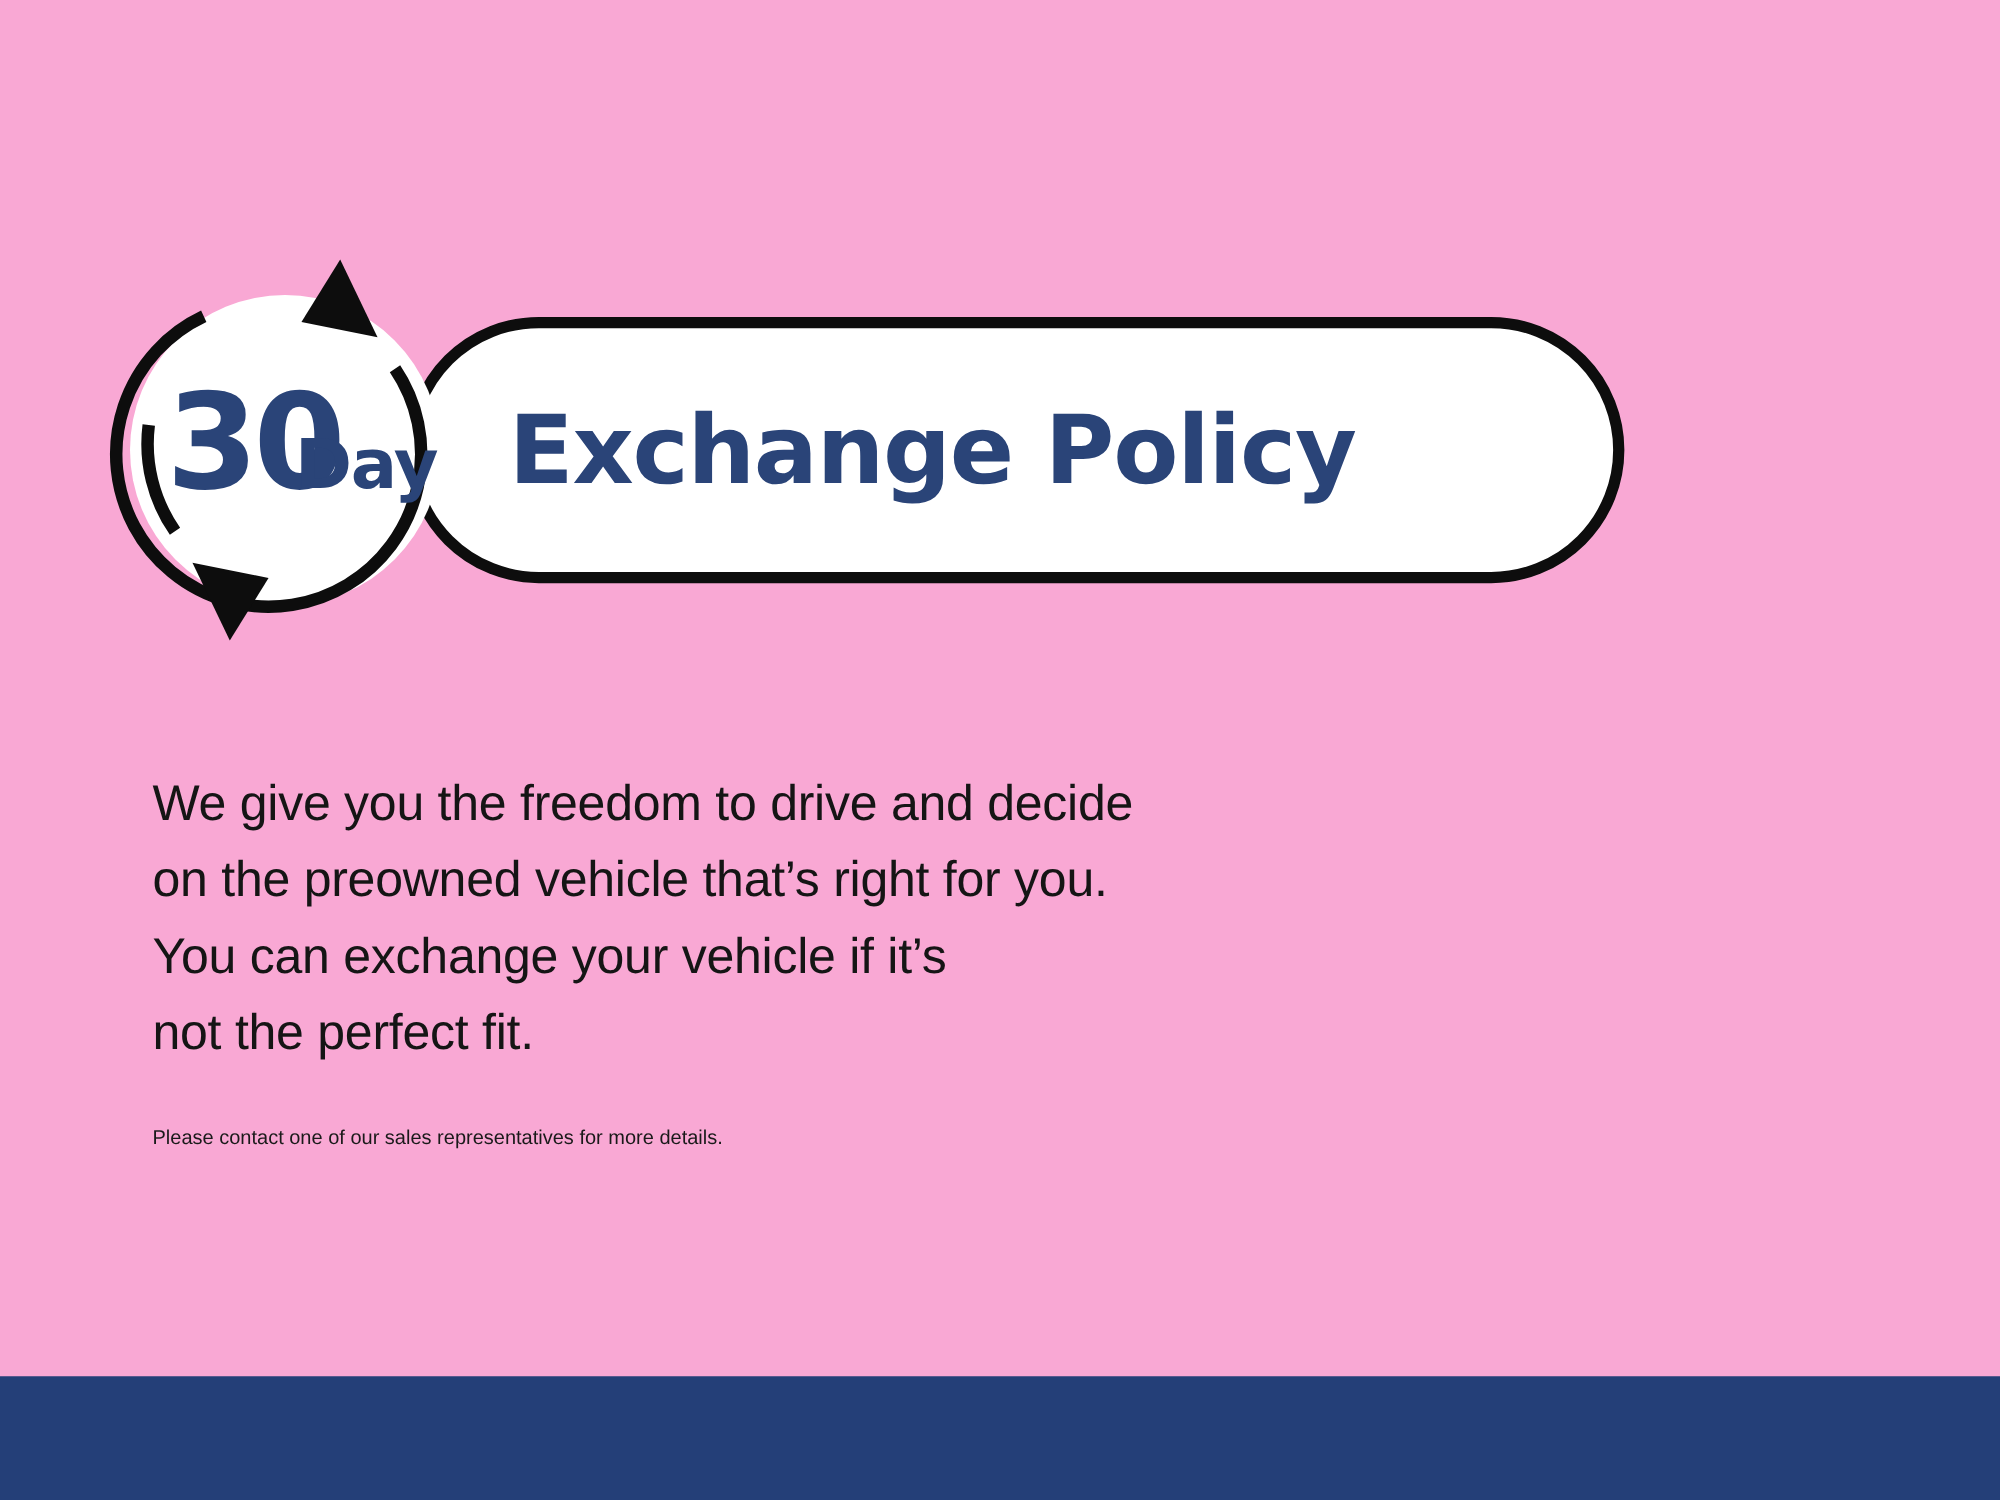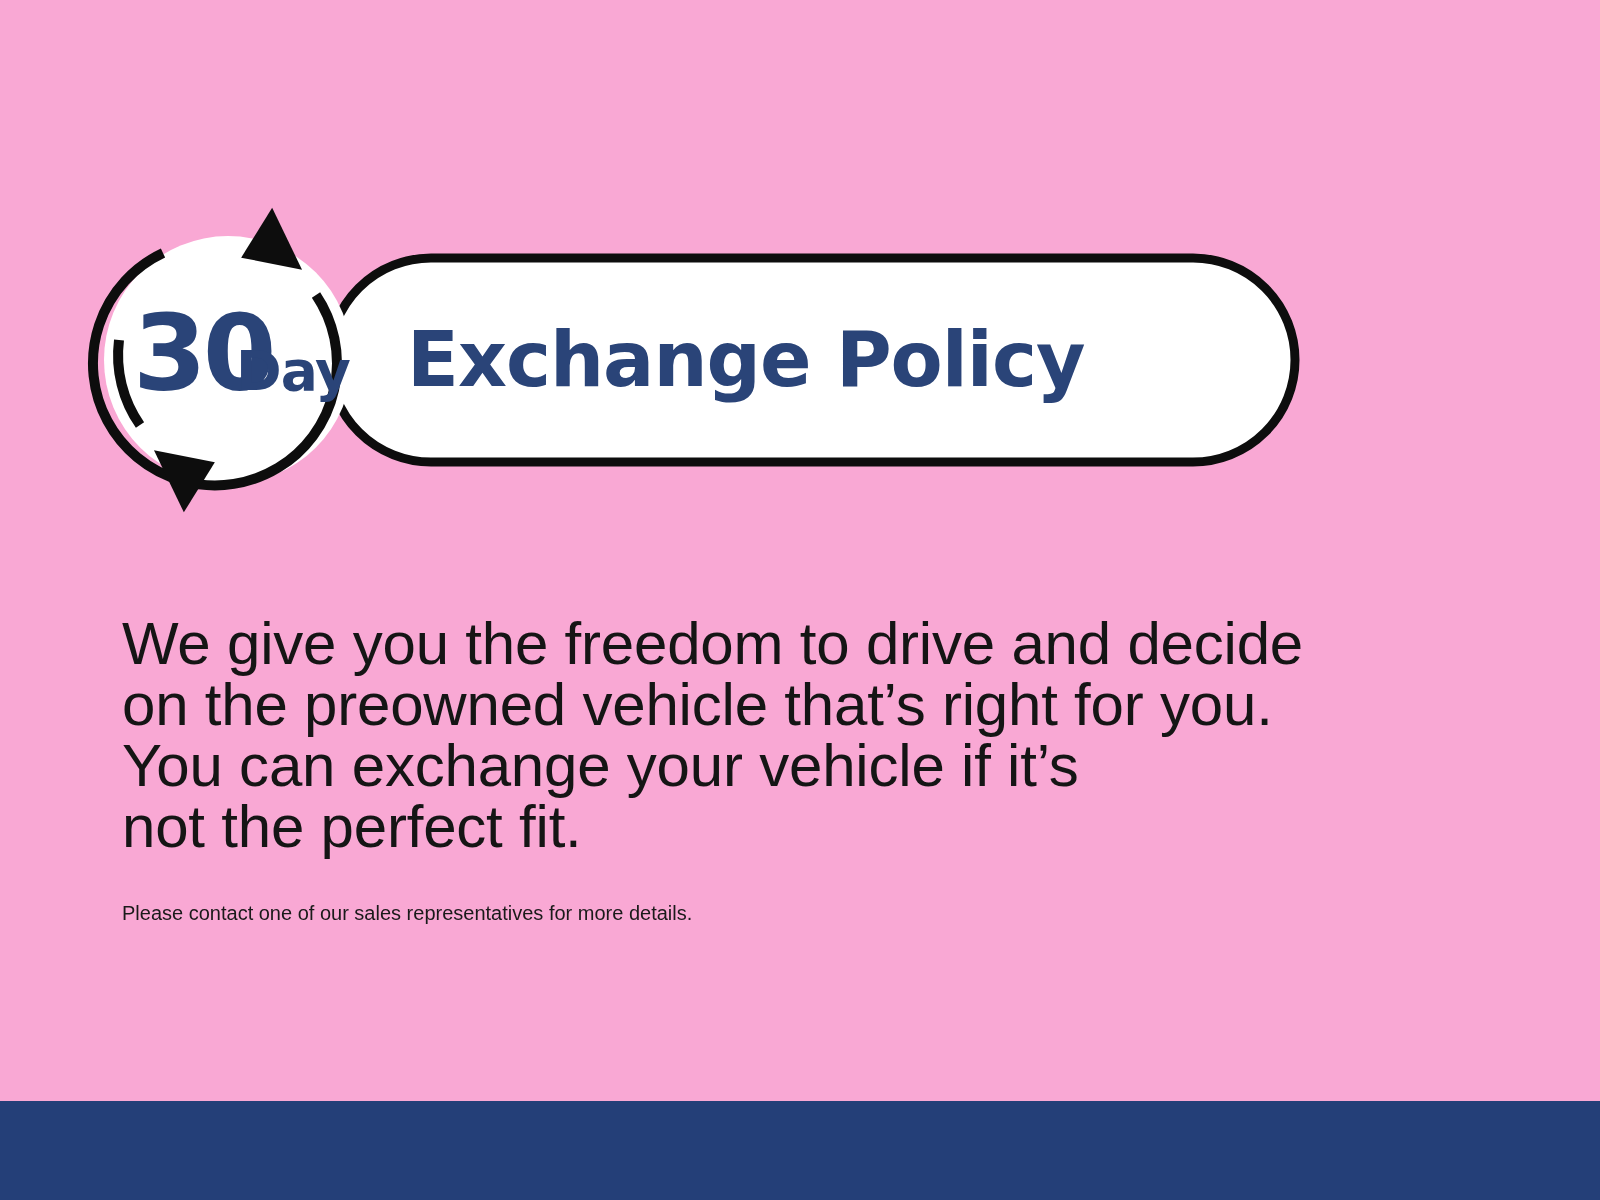--- a/index.html
+++ b/index.html
@@ -73,33 +73,33 @@
     line-height: 1.0;
     letter-spacing: -0.5px;
     color: #111111;
   }
 
   .paragraph {
     margin: 0;
     padding-top: 53px;
     font-family: "Liberation Sans", "DejaVu Sans", sans-serif;
     font-weight: 400;
-    font-size: 60px;
+    font-size: 40px;
     line-height: 61px;
     letter-spacing: -0.2px;
     color: #151515;
     white-space: pre-line;
   }
 
   .fineprint {
     margin: 0;
     padding-top: 44px;
     font-family: "Liberation Sans", "DejaVu Sans", sans-serif;
     font-weight: 400;
-    font-size: 20px;
+    font-size: 16px;
     line-height: 1.2;
     letter-spacing: 0px;
     color: #1a1a1a;
   }
 
   
   .footer-bar {
     position: absolute;
     left: 0;
     right: 0;

